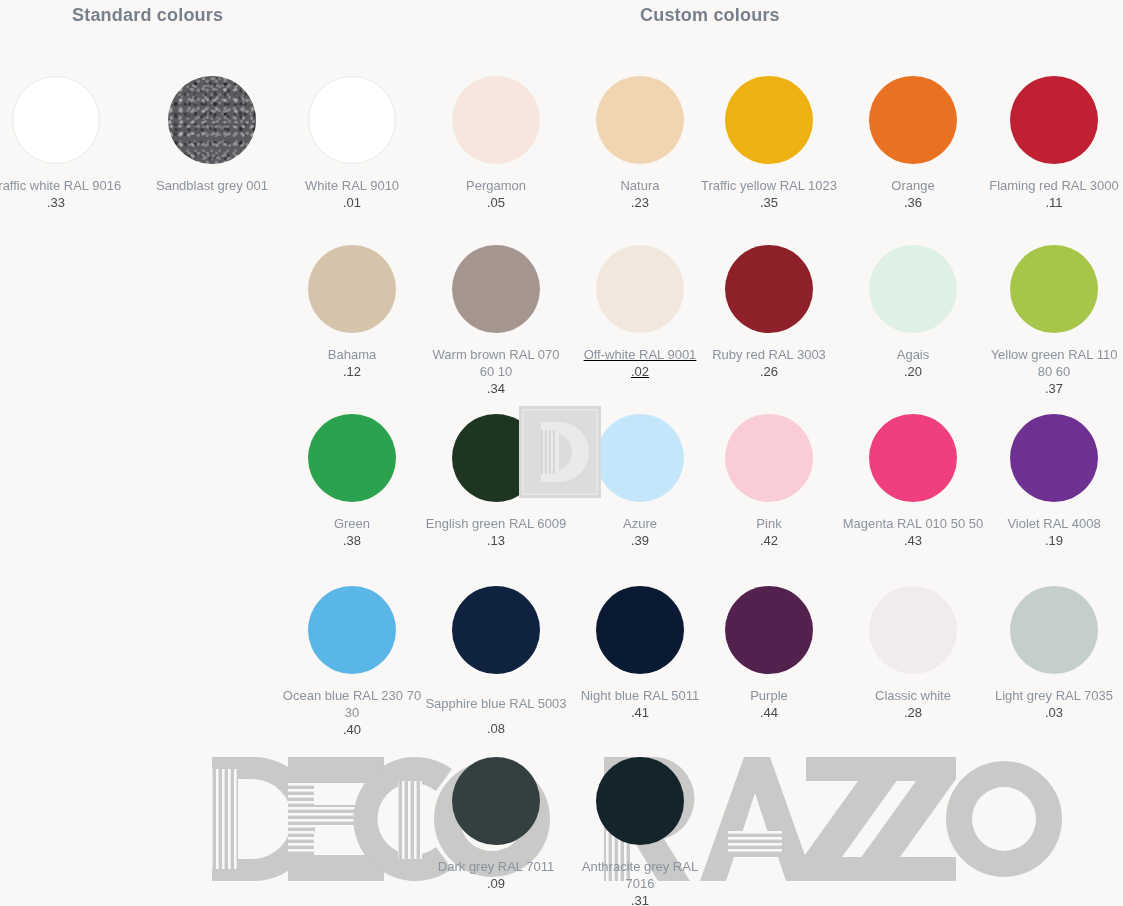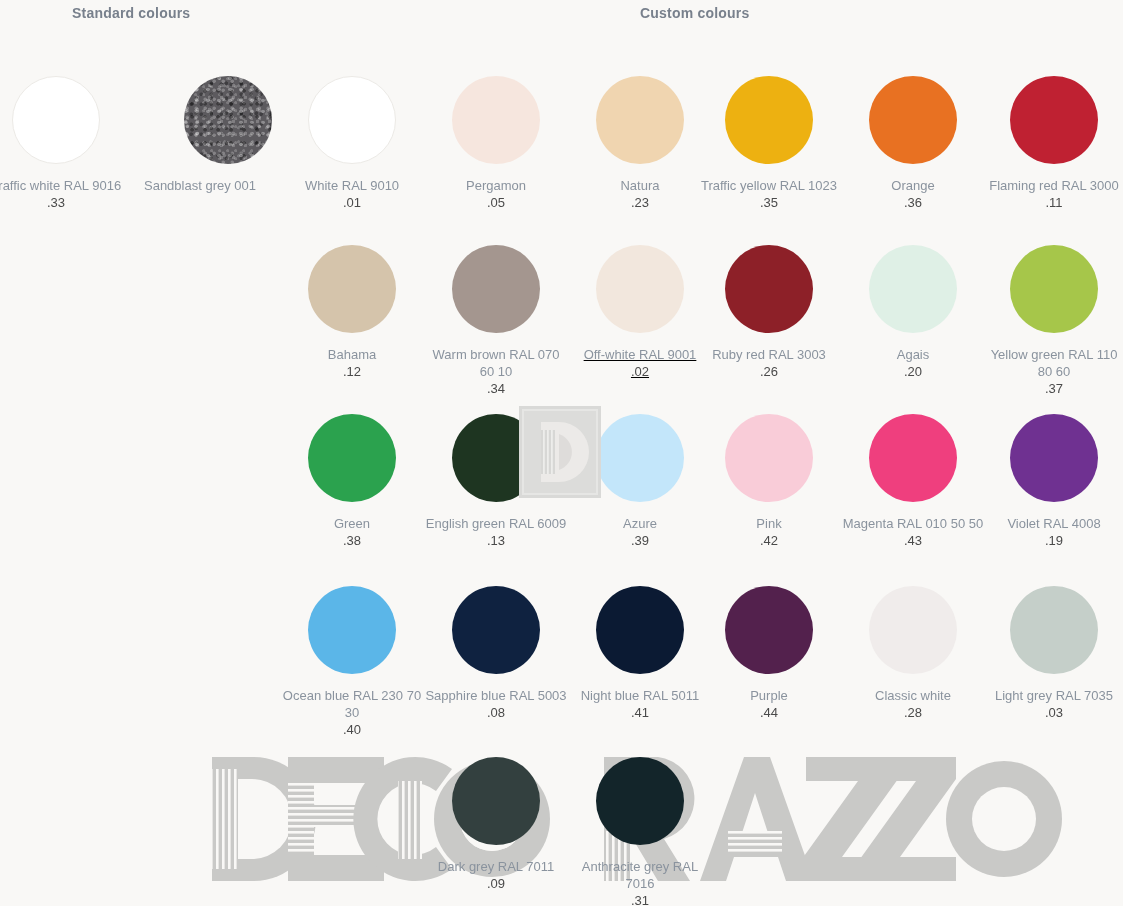--- a/index.html
+++ b/index.html
@@ -18,21 +18,21 @@
   #watermark svg{display:block;}
 
   #tile-watermark{
     position:absolute;left:519px;top:406px;width:82px;height:92px;
     z-index:3;pointer-events:none;
   }
 
   
   .hdr{
     position:absolute;top:5px;
-    font-size:14px;font-weight:bold;color:#78808c;
+    font-size:18px;font-weight:bold;color:#78808c;
     letter-spacing:.2px;white-space:nowrap;
     z-index:4;
   }
   #hdr-standard{left:72px;}
   #hdr-custom{left:640px;}
 
   
   #grid{
     position:absolute;left:0;top:0;width:1123px;height:906px;z-index:2;
   }
@@ -168,21 +168,21 @@
 
 <div class="hdr" id="hdr-standard">Standard colours</div>
 <div class="hdr" id="hdr-custom">Custom colours</div>
 
 <div id="grid">
     <div class="cell" style="left: -16px; top: 76px;">
       <div class="sw ring" style="background-color: rgb(255, 255, 255);"></div>
       <div class="lbl">Traffic white RAL 9016</div>
       <div class="code">.33</div>
     </div>
-    <div class="cell" style="left: 128px; top: 76px; align-items: flex-end;">
+    <div class="cell" style="left: 140px; top: 76px;">
       <div class="sw tex" style="background-color: rgb(92, 90, 94);"></div>
       <div class="lbl">Sandblast grey 001</div>
     </div>
     <div class="cell" style="left: 280px; top: 76px;">
       <div class="sw ring" style="background-color: rgb(255, 255, 255);"></div>
       <div class="lbl">White RAL 9010</div>
       <div class="code">.01</div>
     </div>
     <div class="cell" style="left: 424px; top: 76px;">
       <div class="sw" style="background-color: rgb(246, 230, 222);"></div>
@@ -267,21 +267,21 @@
     <div class="cell" style="left: 982px; top: 414px;">
       <div class="sw" style="background-color: rgb(111, 49, 145);"></div>
       <div class="lbl">Violet RAL 4008</div>
       <div class="code">.19</div>
     </div>
     <div class="cell" style="left: 280px; top: 586px;">
       <div class="sw" style="background-color: rgb(91, 182, 232);"></div>
       <div class="lbl">Ocean blue RAL 230 70 30</div>
       <div class="code">.40</div>
     </div>
-    <div class="cell" style="left: 424px; top: 586px;">
+    <div class="cell" style="left: 424px; top: 586px; gap: 8px;">
       <div class="sw" style="background-color: rgb(15, 34, 64);"></div>
       <div class="lbl">Sapphire blue RAL 5003</div>
       <div class="code">.08</div>
     </div>
     <div class="cell" style="left: 568px; top: 586px;">
       <div class="sw" style="background-color: rgb(11, 26, 51);"></div>
       <div class="lbl">Night blue RAL 5011</div>
       <div class="code">.41</div>
     </div>
     <div class="cell" style="left: 697px; top: 586px;">

